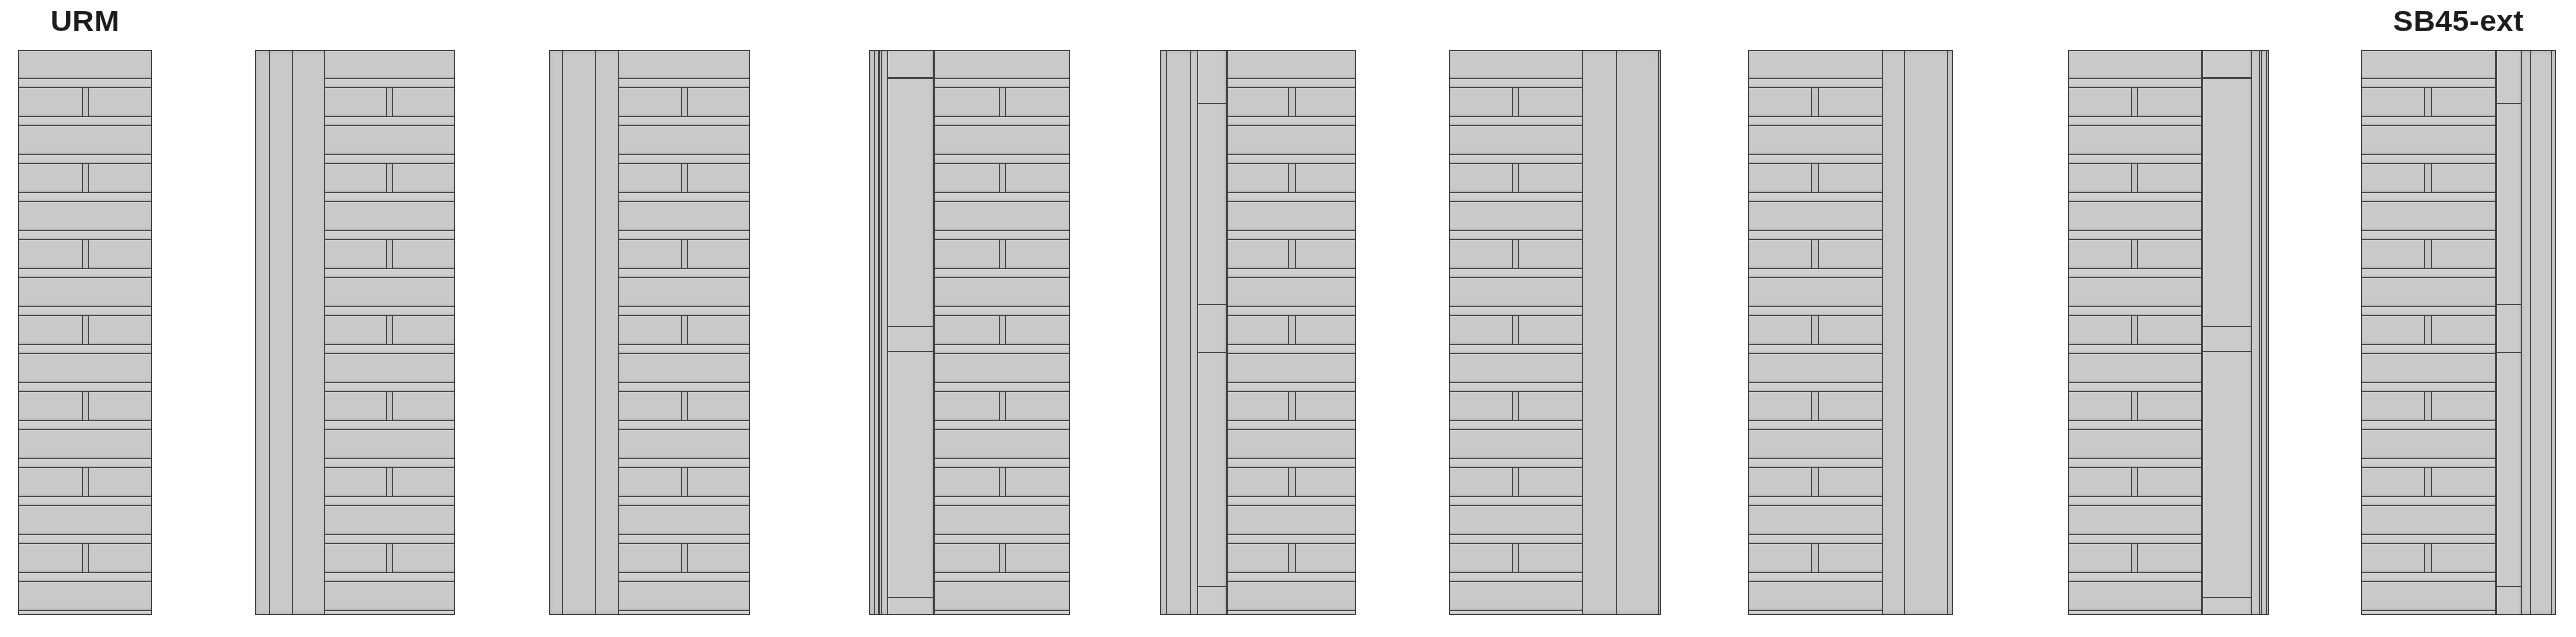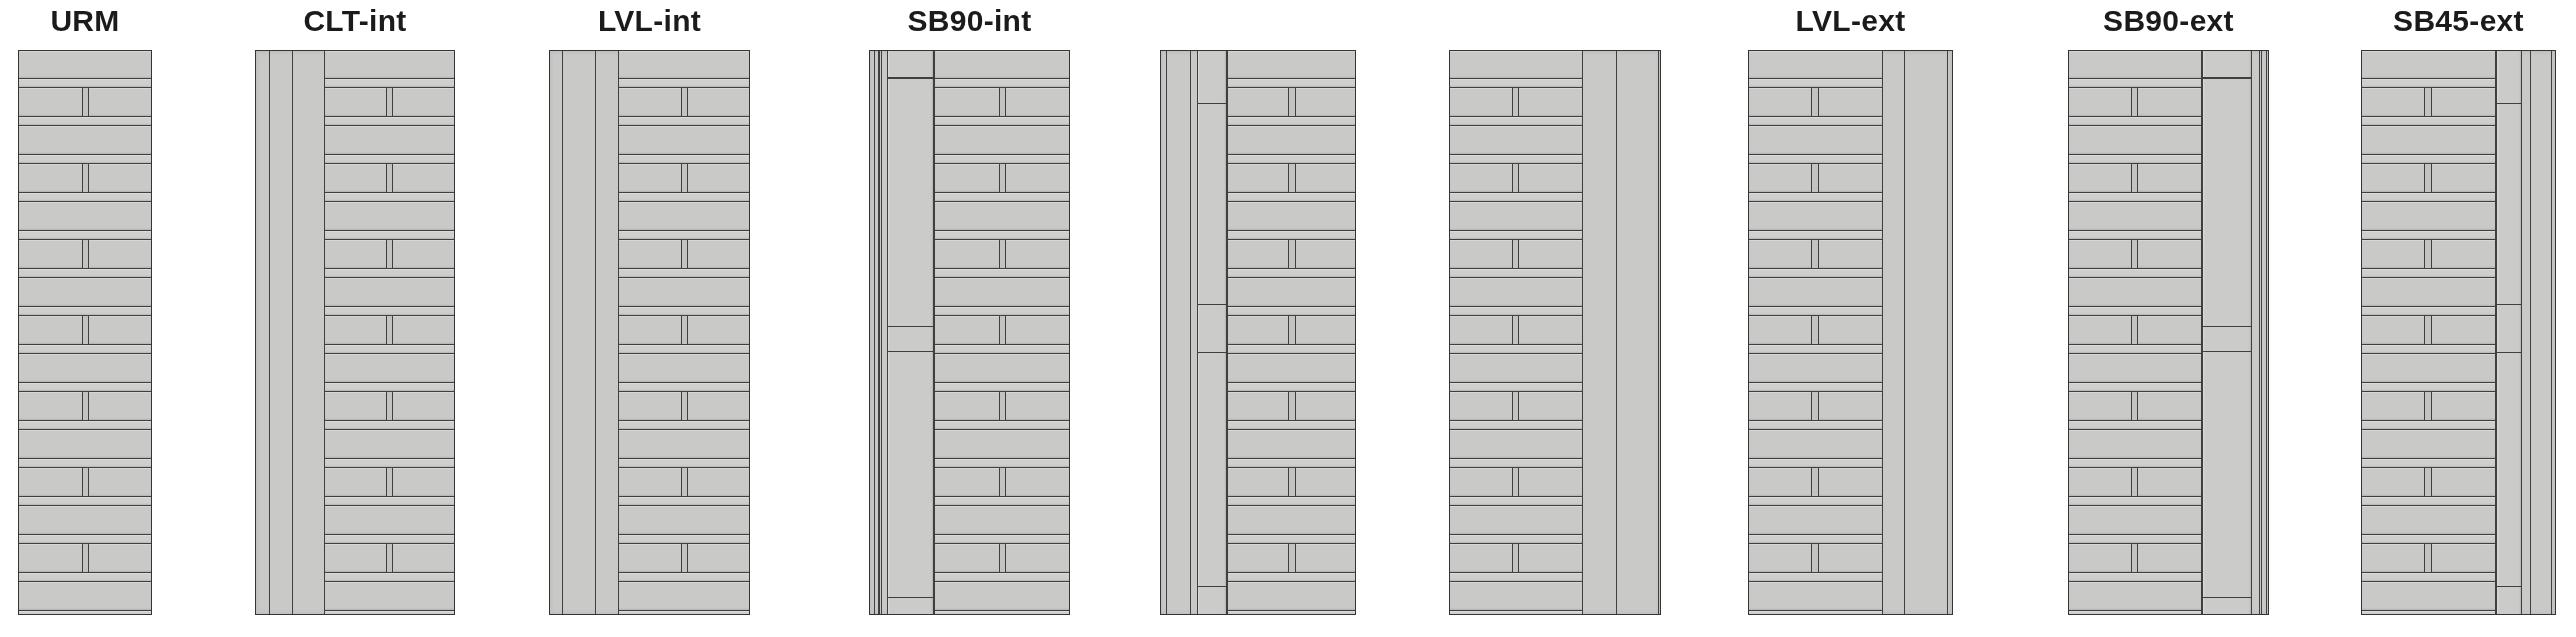--- a/index.html
+++ b/index.html
@@ -96,21 +96,20 @@
         <div class="band full" style="height: 29px;"></div>
         <div class="band thin" style="height: 9px;"></div>
         <div class="band header" style="height: 29px;">
           <div class="joint"></div>
         </div>
         <div class="band thin" style="height: 9px;"></div>
         <div class="band full" style="height: 29px;"></div>
         <div class="band thin" style="height: 9px;"></div>
       </div>
     </div>
-    <div class="wall-label" style="left: 255px; width: 200px; top: 3.6px; color: rgb(27, 27, 27);">CLT-int</div>
     <div class="wall" style="left: 255px; top: 50px; width: 200px; height: 565px; background: rgb(201, 202, 200);">
       <div class="brick panel-left" style="left: 68px; width: 131px;">
         <div class="band full first" style="height: 27px;"></div>
         <div class="band thin" style="height: 9px;"></div>
         <div class="band header" style="height: 29px;">
           <div class="joint"></div>
         </div>
         <div class="band thin" style="height: 9px;"></div>
         <div class="band full" style="height: 29px;"></div>
         <div class="band thin" style="height: 9px;"></div>
@@ -147,21 +146,20 @@
         <div class="band header" style="height: 29px;">
           <div class="joint"></div>
         </div>
         <div class="band thin" style="height: 9px;"></div>
         <div class="band full" style="height: 29px;"></div>
         <div class="band thin" style="height: 9px;"></div>
       </div>
       <div class="vline" style="left: 13.2px;"></div>
       <div class="vline" style="left: 36px;"></div>
     </div>
-    <div class="wall-label" style="left: 549px; width: 201px; top: 3.6px; color: rgb(27, 27, 27);">LVL-int</div>
     <div class="wall" style="left: 549px; top: 50px; width: 201px; height: 565px; background: rgb(201, 202, 200);">
       <div class="brick panel-left" style="left: 68px; width: 133px;">
         <div class="band full first" style="height: 27px;"></div>
         <div class="band thin" style="height: 9px;"></div>
         <div class="band header" style="height: 29px;">
           <div class="joint"></div>
         </div>
         <div class="band thin" style="height: 9px;"></div>
         <div class="band full" style="height: 29px;"></div>
         <div class="band thin" style="height: 9px;"></div>
@@ -198,21 +196,20 @@
         <div class="band header" style="height: 29px;">
           <div class="joint"></div>
         </div>
         <div class="band thin" style="height: 9px;"></div>
         <div class="band full" style="height: 29px;"></div>
         <div class="band thin" style="height: 9px;"></div>
       </div>
       <div class="vline" style="left: 12px;"></div>
       <div class="vline" style="left: 45px;"></div>
     </div>
-    <div class="wall-label" style="left: 869px; width: 201px; top: 3.6px; color: rgb(27, 27, 27);">SB90-int</div>
     <div class="wall" style="left: 869px; top: 50px; width: 201px; height: 565px; background: rgb(201, 202, 200);">
       <div class="brick panel-left" style="left: 64px; width: 137px;">
         <div class="band full first" style="height: 27px;"></div>
         <div class="band thin" style="height: 9px;"></div>
         <div class="band header" style="height: 29px;">
           <div class="joint"></div>
         </div>
         <div class="band thin" style="height: 9px;"></div>
         <div class="band full" style="height: 29px;"></div>
         <div class="band thin" style="height: 9px;"></div>
@@ -362,21 +359,20 @@
         <div class="band header" style="height: 29px;">
           <div class="joint"></div>
         </div>
         <div class="band thin" style="height: 9px;"></div>
         <div class="band full" style="height: 29px;"></div>
         <div class="band thin" style="height: 9px;"></div>
       </div>
       <div class="vline" style="left: 166px;"></div>
       <div class="vline" style="left: 208px;"></div>
     </div>
-    <div class="wall-label" style="left: 1748px; width: 205px; top: 3.6px; color: rgb(27, 27, 27);">LVL-ext</div>
     <div class="wall" style="left: 1748px; top: 50px; width: 205px; height: 565px; background: rgb(201, 202, 200);">
       <div class="brick panel-right" style="left: 0px; width: 134px;">
         <div class="band full first" style="height: 27px;"></div>
         <div class="band thin" style="height: 9px;"></div>
         <div class="band header" style="height: 29px;">
           <div class="joint"></div>
         </div>
         <div class="band thin" style="height: 9px;"></div>
         <div class="band full" style="height: 29px;"></div>
         <div class="band thin" style="height: 9px;"></div>
@@ -413,21 +409,20 @@
         <div class="band header" style="height: 29px;">
           <div class="joint"></div>
         </div>
         <div class="band thin" style="height: 9px;"></div>
         <div class="band full" style="height: 29px;"></div>
         <div class="band thin" style="height: 9px;"></div>
       </div>
       <div class="vline" style="left: 155px;"></div>
       <div class="vline" style="left: 198px;"></div>
     </div>
-    <div class="wall-label" style="left: 2068px; width: 201px; top: 3.6px; color: rgb(27, 27, 27);">SB90-ext</div>
     <div class="wall" style="left: 2068px; top: 50px; width: 201px; height: 565px; background: rgb(201, 202, 200);">
       <div class="brick panel-right" style="left: 0px; width: 133px;">
         <div class="band full first" style="height: 27px;"></div>
         <div class="band thin" style="height: 9px;"></div>
         <div class="band header" style="height: 29px;">
           <div class="joint"></div>
         </div>
         <div class="band thin" style="height: 9px;"></div>
         <div class="band full" style="height: 29px;"></div>
         <div class="band thin" style="height: 9px;"></div>

